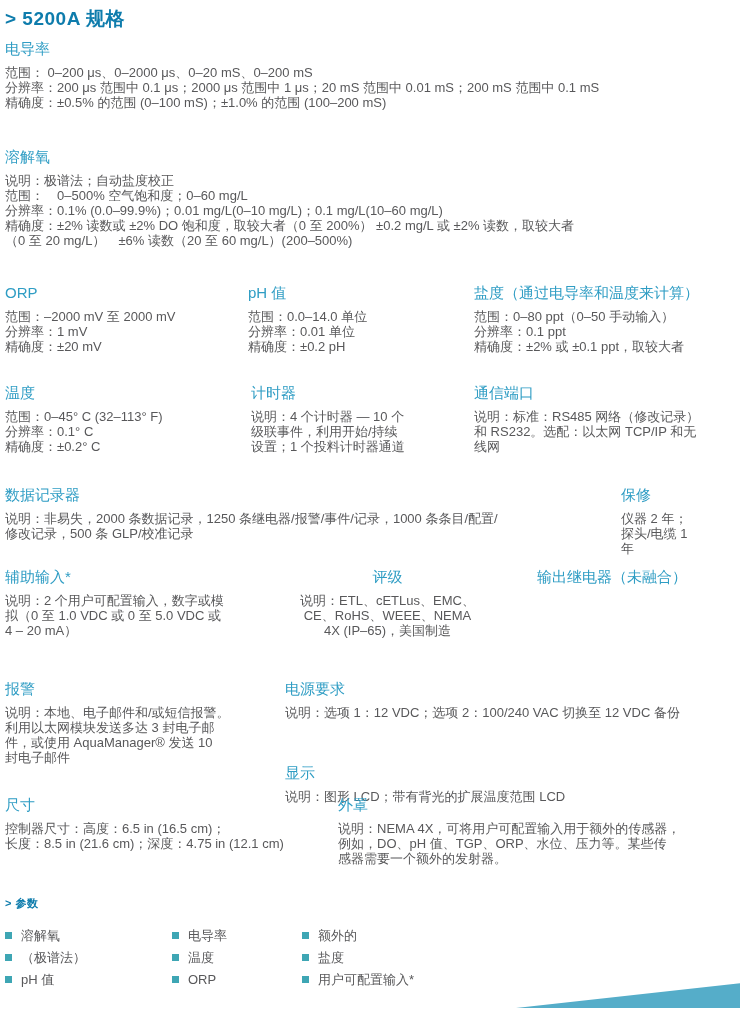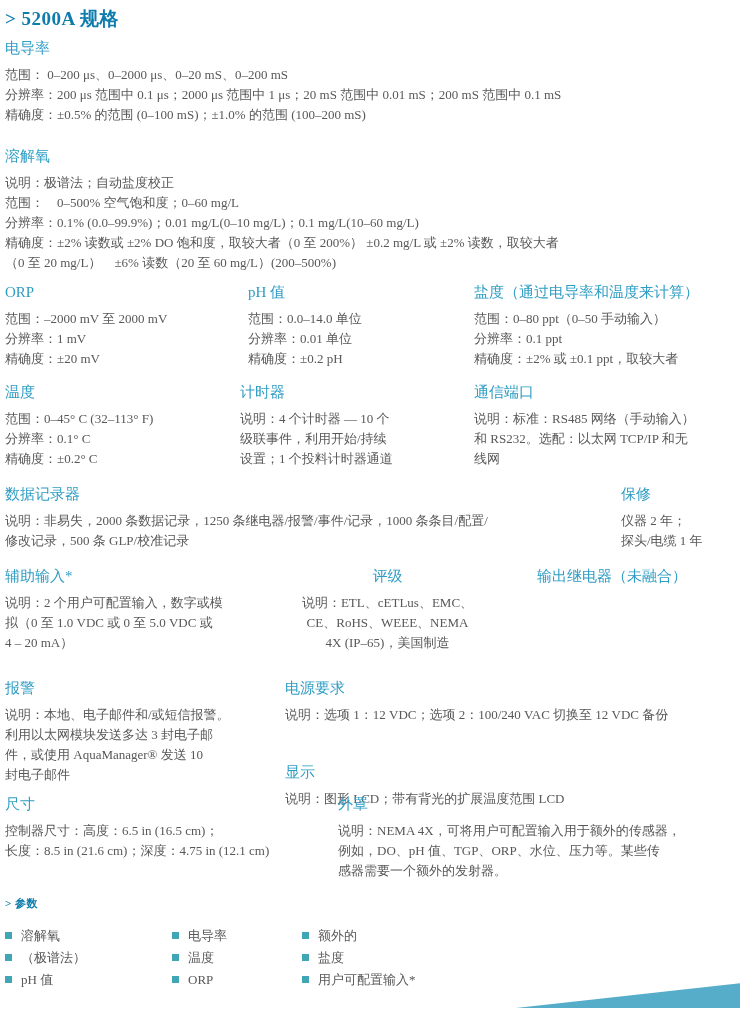--- a/index.html
+++ b/index.html
@@ -4,37 +4,37 @@
 <style>
   * { margin:0; padding:0; box-sizing:border-box; }
   html, body { width:740px; height:1010px; }
   body {
     position:relative;
     background:#ffffff;
     font-family:"Liberation Sans","DejaVu Sans",sans-serif;
     color:#58585a;
     overflow:hidden;
   }
-  .abs { position:absolute;font-family:Liberation Serif, serif; }
+  .abs { position:absolute; }
   .doc-title {
     font-size:19px;
     font-weight:bold;
     color:#0e7cac;
     letter-spacing:0.5px;
   }
   .spec h2 {
     font-size:15px;
     font-weight:normal;
     color:#2f9dc4;
     margin:0 0 7px 0;
     line-height:19px;
   }
   .spec .body {
     font-size:13px;
-    line-height:20px;
+    line-height:15px;
     white-space:pre-line;
     color:#58585a;
   }
   .params-title { font-size:11px; }
   ul.param-col { list-style:none; }
   ul.param-col li {
     font-size:13px;
     line-height:22px;
     color:#58585a;
     white-space:nowrap;
@@ -95,30 +95,30 @@
 精确度：±2% 或 ±0.1 ppt，取较大者</div>
 </section>
 
 <section class="abs spec" style="left:5px; top:383px; width:238px;">
   <h2>温度</h2>
   <div class="body">范围：0–45° C (32–113° F)
 分辨率：0.1° C
 精确度：±0.2° C</div>
 </section>
 
-<section class="abs spec" style="left:240px; top:383px; width:218px;">
+<section class="abs spec" style="left:251px; top:383px; width:218px;">
   <h2>计时器</h2>
   <div class="body">说明：4 个计时器 — 10 个
 级联事件，利用开始/持续
 设置；1 个投料计时器通道</div>
 </section>
 
 <section class="abs spec" style="left:474px; top:383px; width:266px;">
   <h2>通信端口</h2>
-  <div class="body">说明：标准：RS485 网络（手动输入）
+  <div class="body">说明：标准：RS485 网络（修改记录）
 和 RS232。选配：以太网 TCP/IP 和无
 线网</div>
 </section>
 
 <section class="abs spec" style="left:5px; top:485px; width:645px;">
   <h2>数据记录器</h2>
   <div class="body">说明：非易失，2000 条数据记录，1250 条继电器/报警/事件/记录，1000 条条目/配置/
 修改记录，500 条 GLP/校准记录</div>
 </section>
 

